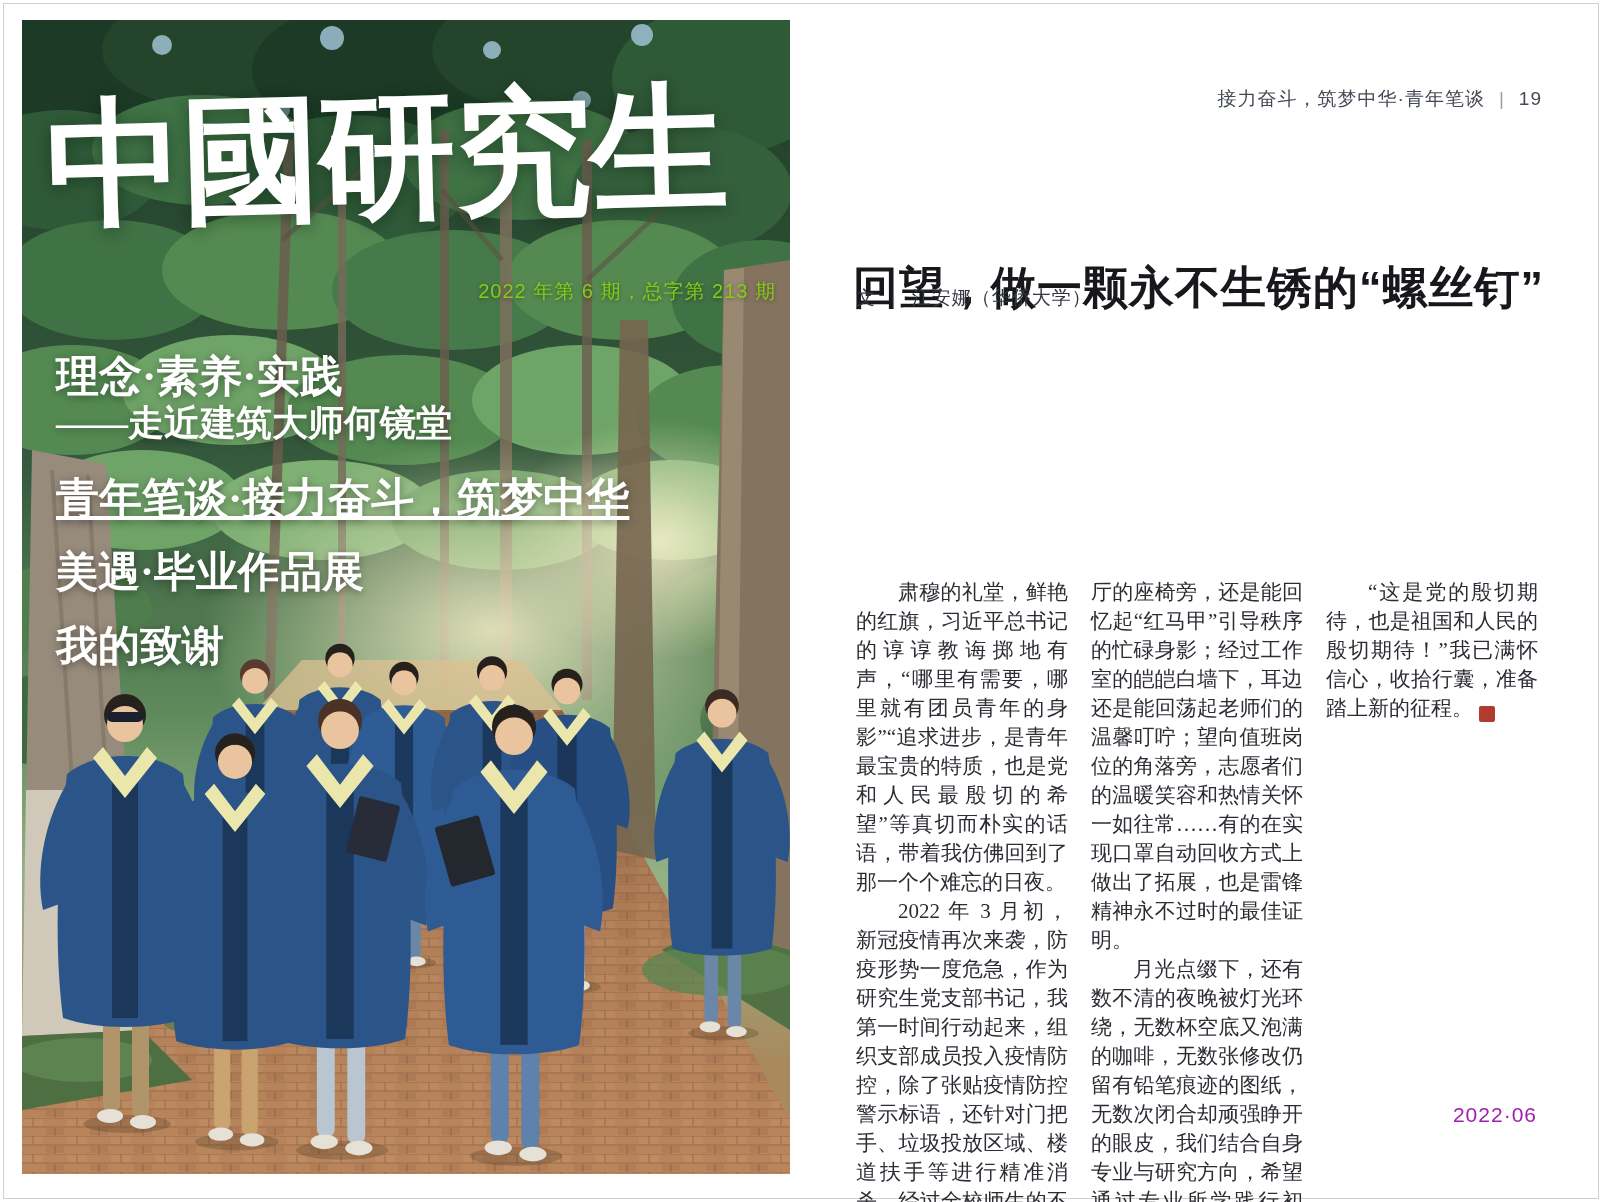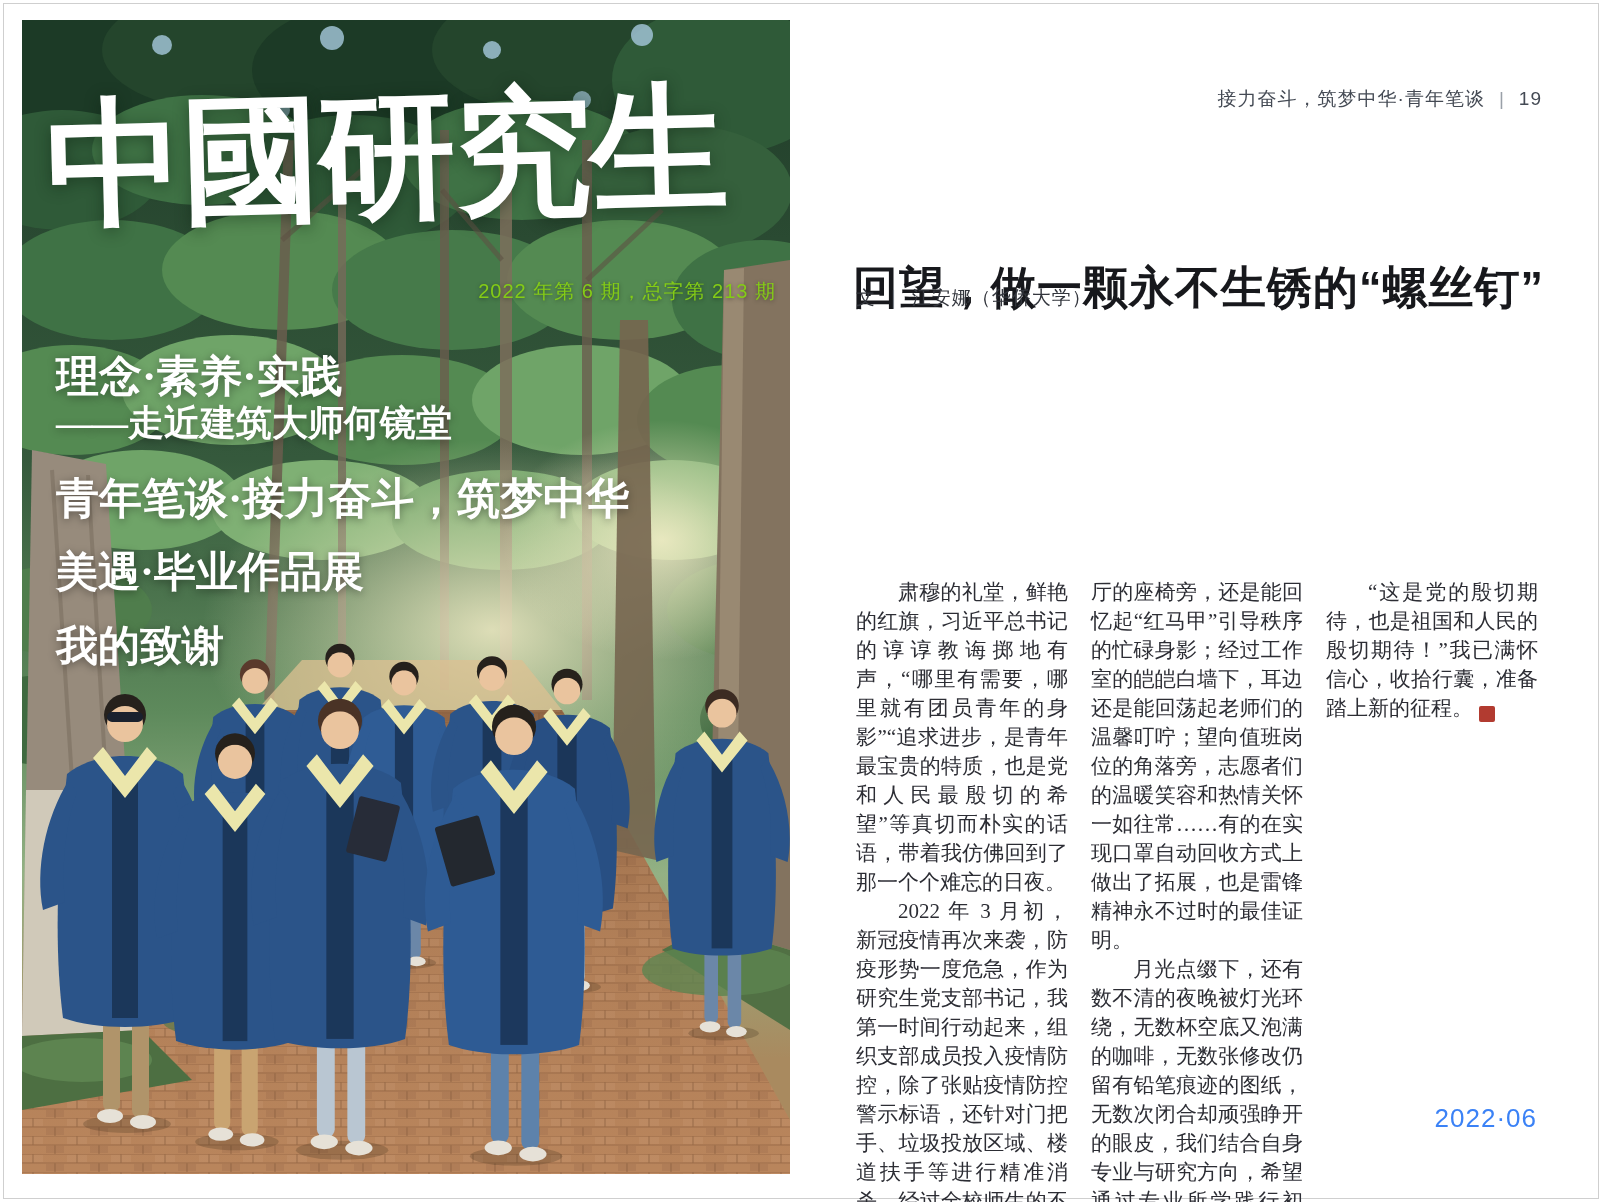--- a/index.html
+++ b/index.html
@@ -12,21 +12,21 @@
   .cover-text{position:absolute;color:#ffffff;}
   .masthead{left:24px;top:52px;width:744px;font-size:138px;line-height:1.2;font-weight:bold;white-space:nowrap;
     font-family:"DejaVu Serif",serif;transform:rotate(-1.5deg);letter-spacing:-2px;
     text-shadow:0 3px 16px rgba(10,30,15,.45);}
   .issue-line{right:14px;top:258px;font-size:20px;letter-spacing:1px;color:#84cc16;
     text-shadow:0 1px 4px rgba(0,0,0,.4);font-family:"Liberation Sans",sans-serif;}
   .cover-headlines{left:34px;top:334px;width:660px;font-weight:bold;
     text-shadow:0 2px 8px rgba(0,0,0,.40);}
   .cov-l1{font-size:43px;line-height:1.08;}
   .cov-l2{font-size:36px;line-height:1.1;margin-top:4px;}
-  .cov-l3{font-size:43px;line-height:1.08;margin-top:32px;}
+  .cov-l3{font-size:43px;line-height:1.08;margin-top:32px;text-decoration:underline;}
   .cov-l4{font-size:42px;line-height:1.08;margin-top:28px;}
   .cov-l5{font-size:42px;line-height:1.08;margin-top:28px;}
 
   
   .mag-header{position:absolute;left:836px;top:86px;width:706px;text-align:right;font-size:19px;
     color:#444a54;font-family:"Liberation Sans",sans-serif;letter-spacing:1px;}
   .hdr-sep{color:#9aa0a8;padding:0 14px;font-weight:300;}
   .art-title{position:absolute;left:853px;top:228px;width:700px;font-size:45px;font-weight:800;
     color:#17181c;font-family:"Liberation Sans",sans-serif;letter-spacing:1px;white-space:nowrap;}
   .byline{position:absolute;left:856px;top:285px;font-size:19px;color:#33363d;letter-spacing:1px;}
@@ -34,21 +34,21 @@
 
   .col{position:absolute;top:578px;width:212px;}
   .col p{margin:0;font-size:21px;line-height:29px;text-align:justify;color:#2c2d34;}
   .col p.indent{text-indent:2em;}
   .col-1{left:856px;}
   .col-2{left:1091px;}
   .col-3{left:1326px;}
   .end-seal{display:inline-block;width:16px;height:16px;background:#b23b30;border-radius:2px;
     vertical-align:-2px;margin-left:6px;color:#ffffff;font-size:10px;line-height:16px;text-align:center;
     font-family:"Liberation Sans",sans-serif;}
-  .page-footer{position:absolute;right:65px;top:1103px;font-size:26px;color:#3b82f6;
+  .page-footer{position:absolute;right:65px;top:1103px;font-size:21px;color:#a21caf;
     font-family:"Liberation Sans",sans-serif;letter-spacing:1px;}
 </style>
 </head>
 <body>
 
 <div class="page-frame"></div>
 
 <div class="cover">
   <svg viewBox="0 0 768 1154" preserveAspectRatio="none">
     <defs>

